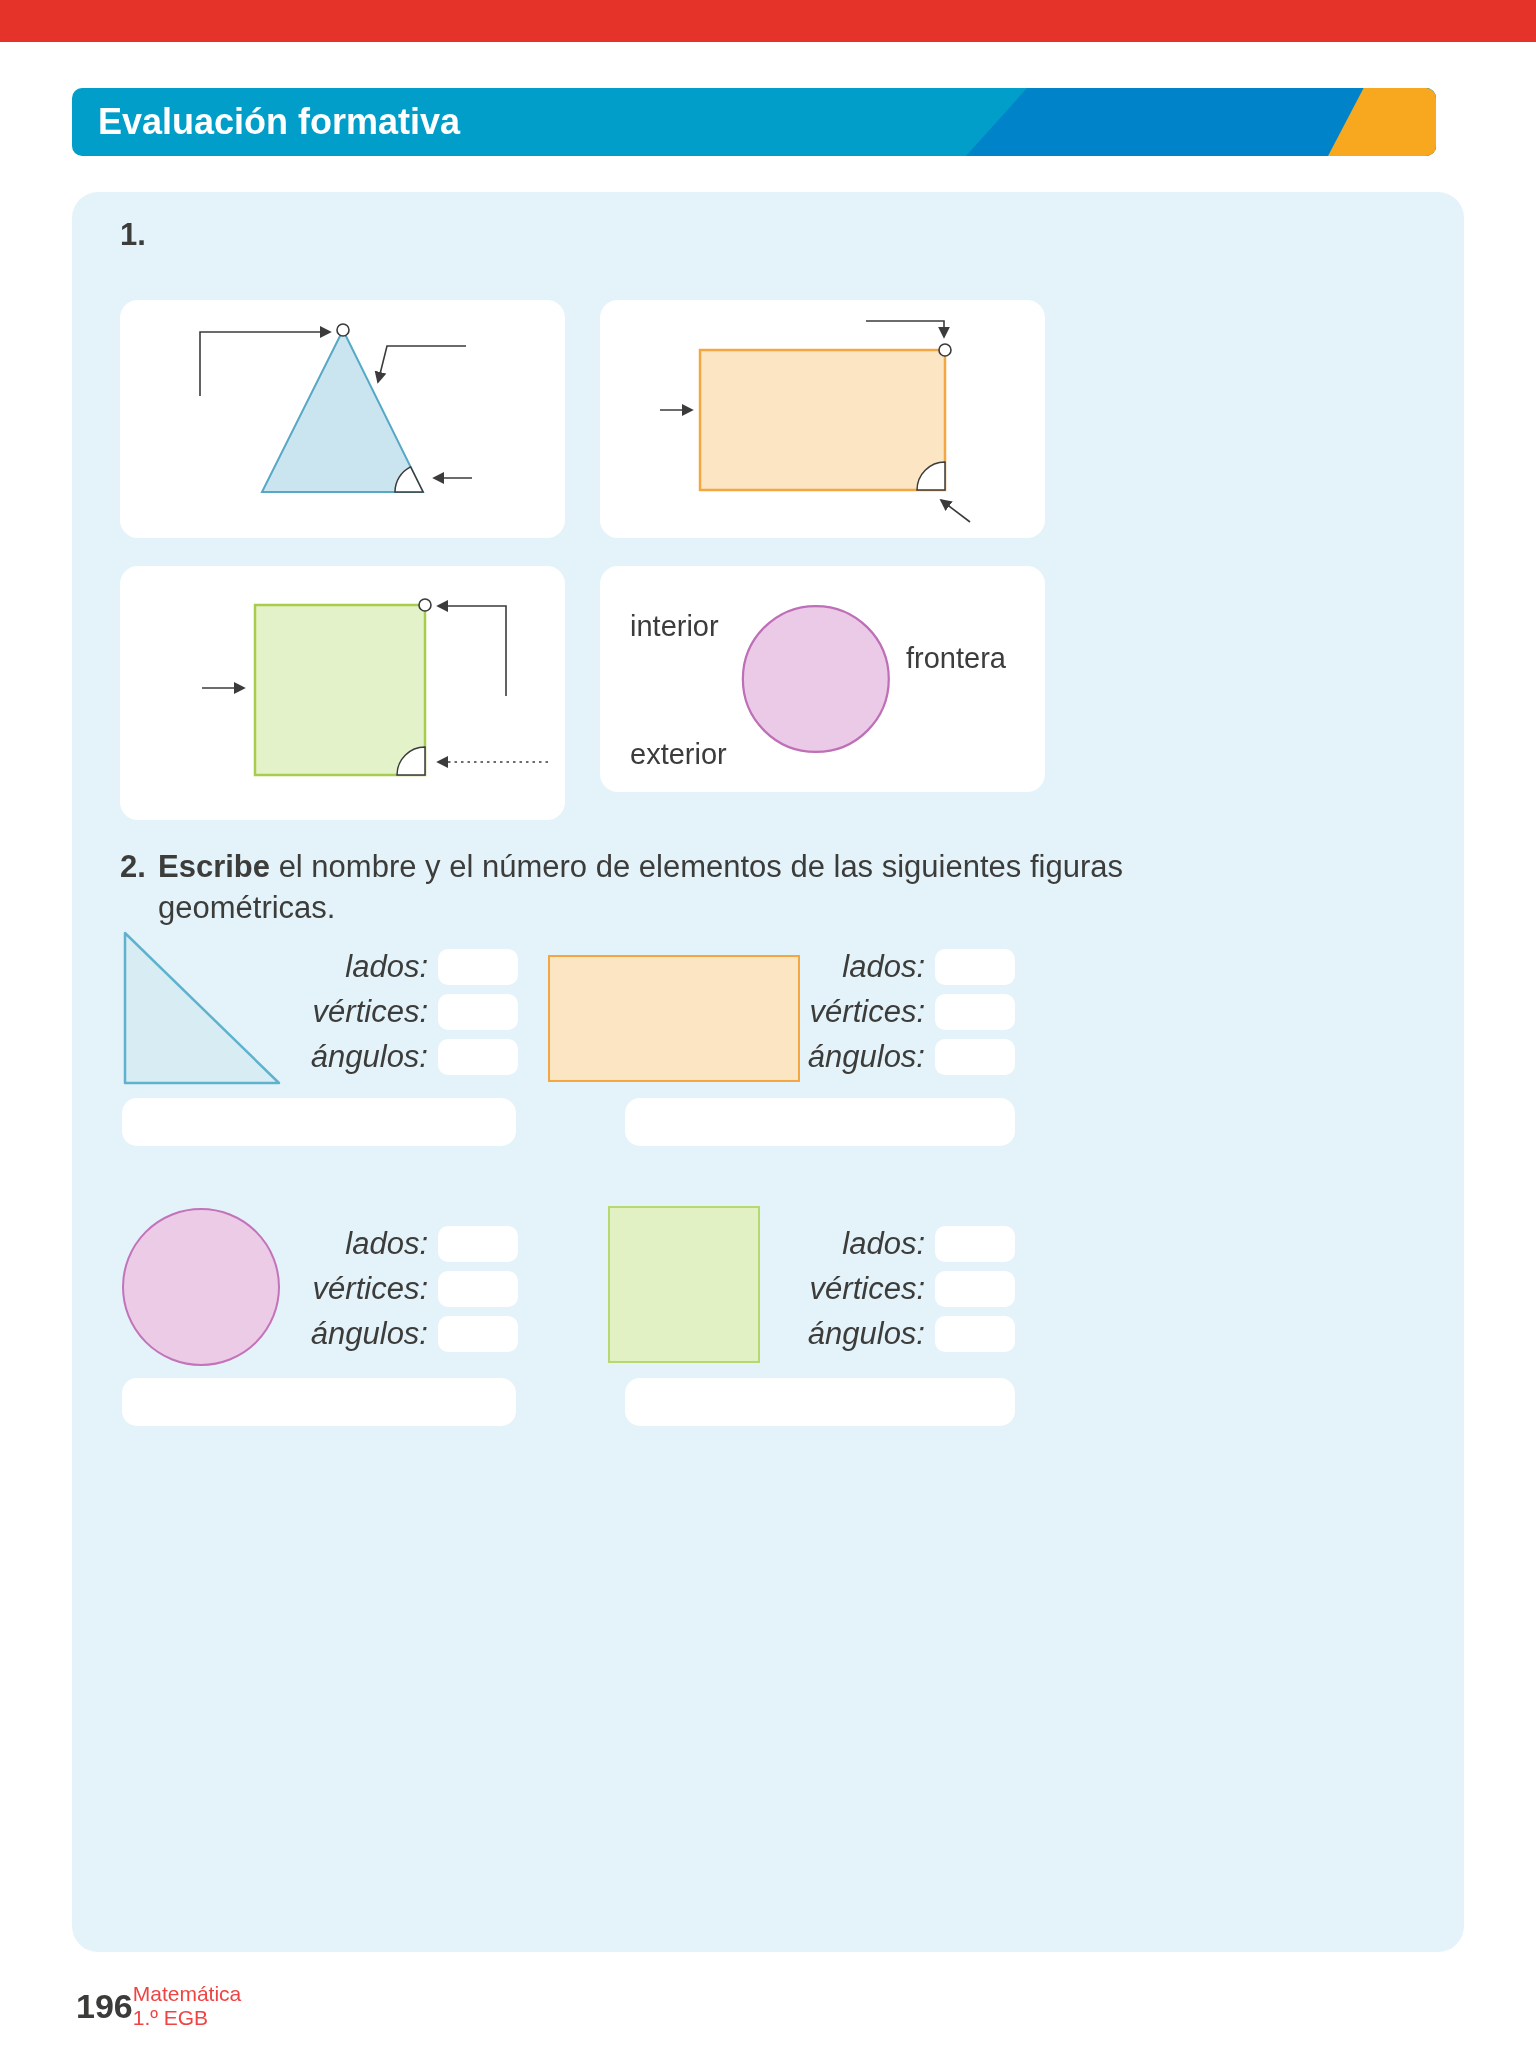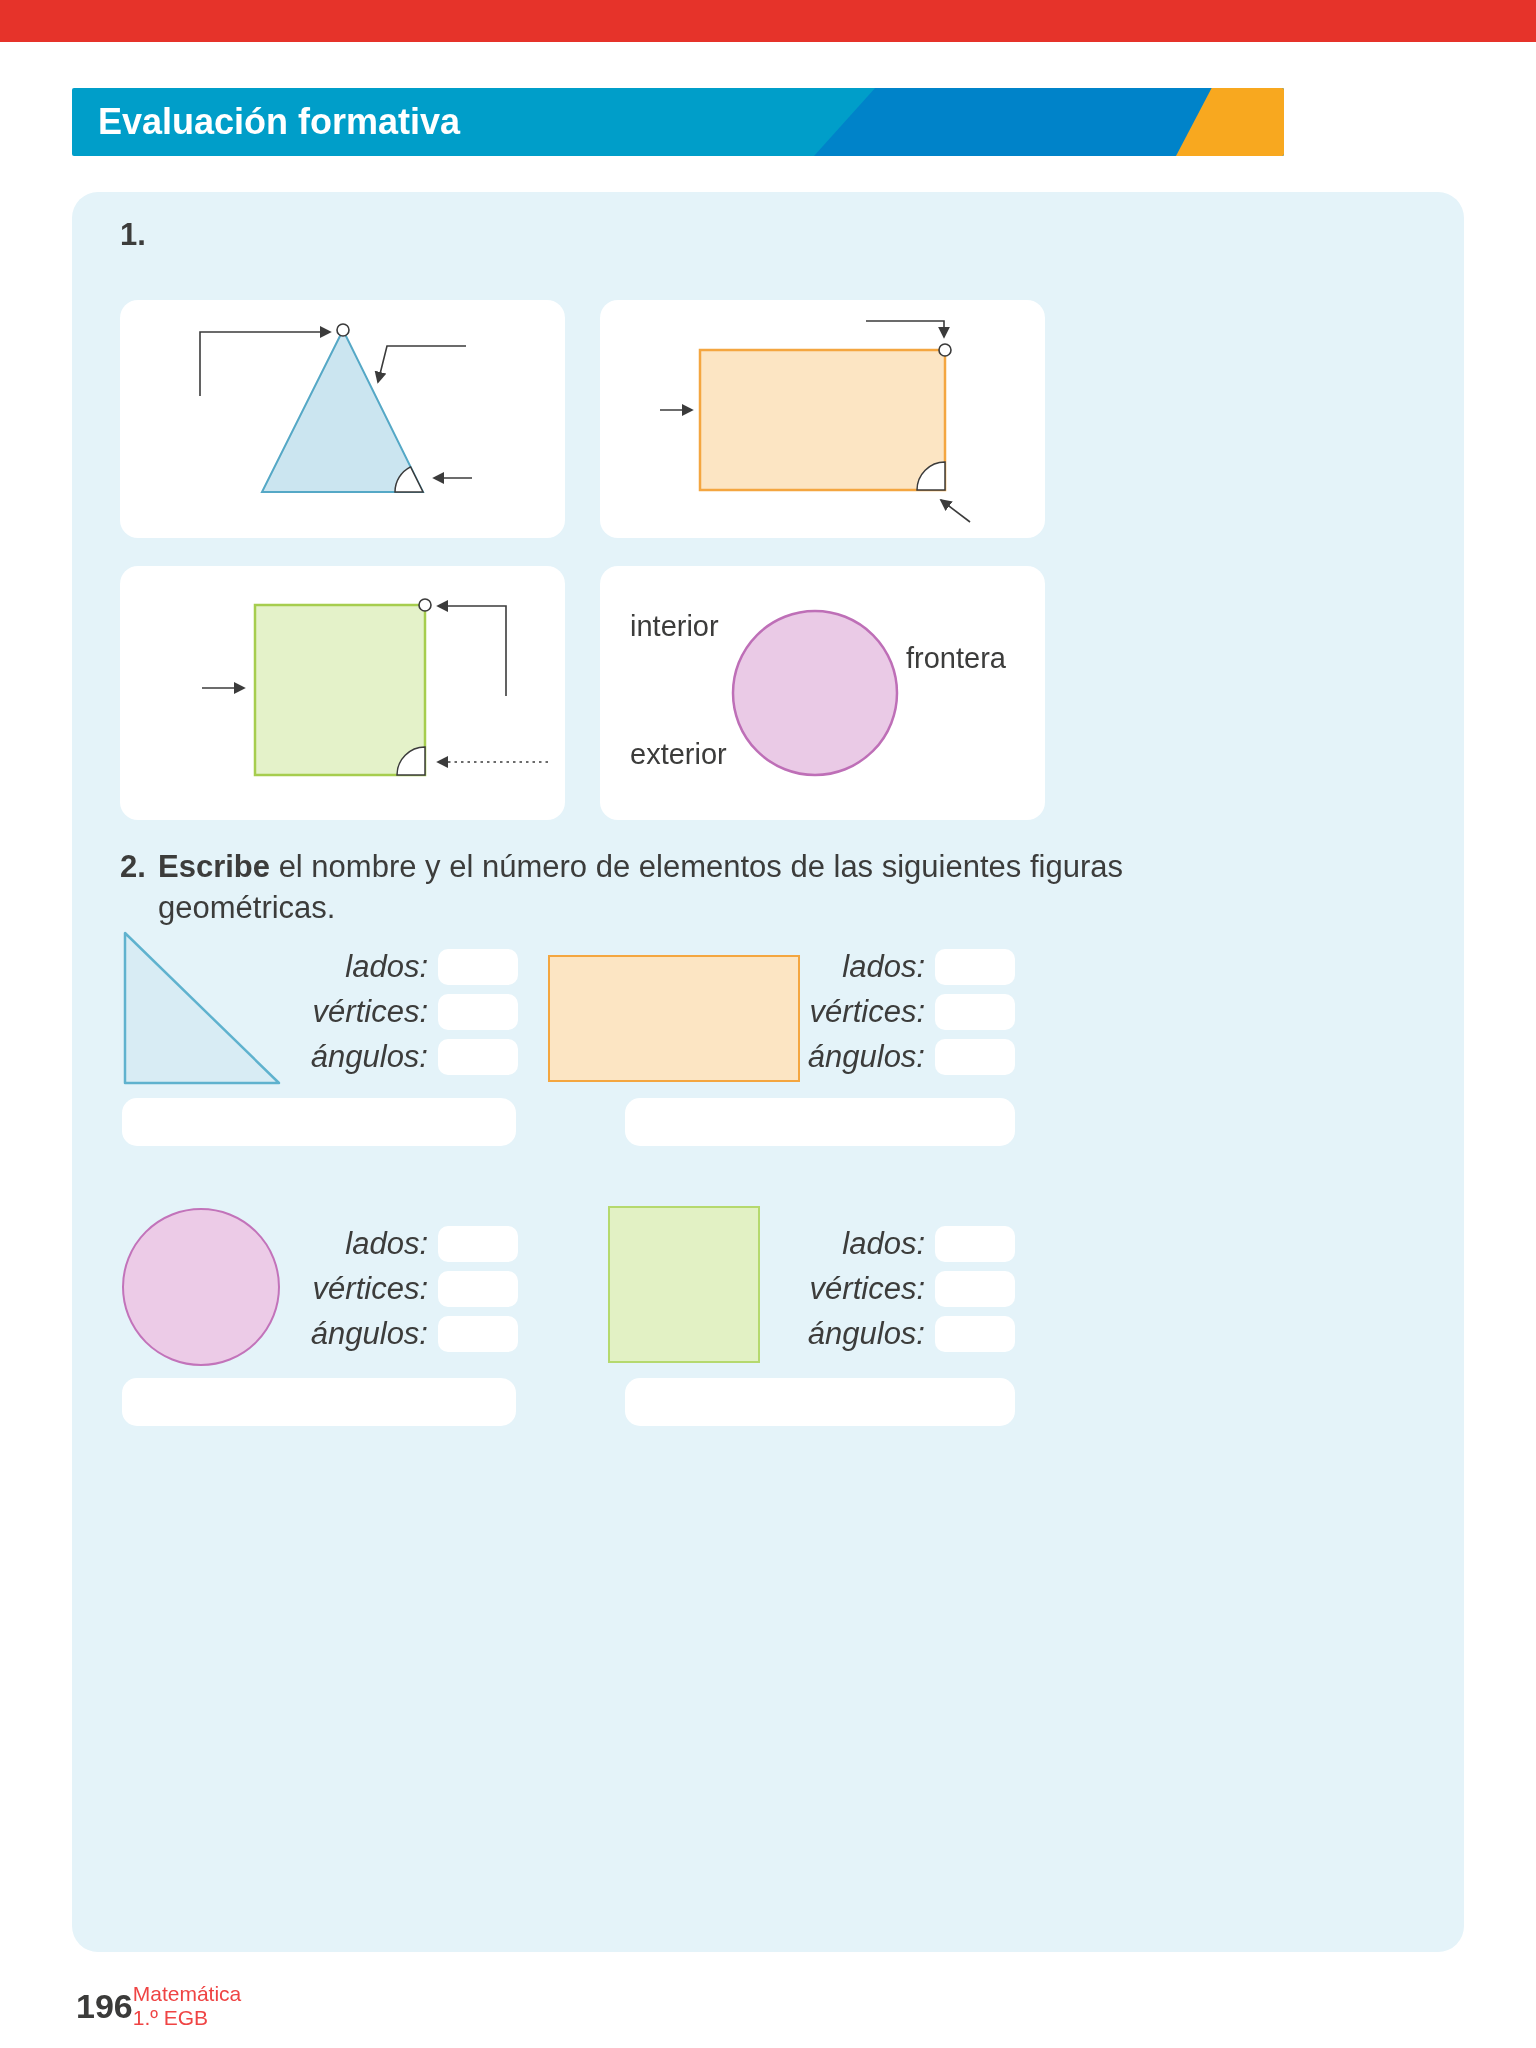--- a/index.html
+++ b/index.html
@@ -1,21 +1,21 @@
 <!DOCTYPE html>
 <html><head>
 <meta charset="utf-8">
 <style>
   * { box-sizing: border-box; margin: 0; padding: 0; }
   body { background: #ffffff; font-family: "Liberation Sans", sans-serif; }
   .page { position: relative; width: 1536px; height: 2048px; background: #ffffff; color: #3C3C3B; overflow: hidden; }
 
   .top-strip { position: absolute; left: 0; top: 0; width: 1536px; height: 42px; background: #E6332A; }
 
-  .header { position: absolute; left: 72px; top: 88px; width: 1212px; height: 68px; background: #009EC9; border-radius: 2px; overflow: hidden; }
+  .header { position: absolute; left: 72px; top: 88px; width: 1364px; height: 68px; background: #009EC9; border-radius: 10px; overflow: hidden; }
   .header-title { position: absolute; left: 26px; top: 50%; transform: translateY(-50%); font-size: 36px; font-weight: bold; color: #ffffff; }
   .badge-blue { position: absolute; right: 0; top: 0; width: 470px; height: 100%; background: #0083C9; clip-path: polygon(13% 0, 100% 0, 100% 100%, 0 100%); }
   .badge-orange { position: absolute; right: 0; top: 0; width: 108px; height: 100%; background: #F8A81F; clip-path: polygon(33% 0, 100% 0, 100% 100%, 0 100%); }
   .badge-text { position: absolute; right: 95px; top: 7px; width: 320px; text-align: center; color: #ffffff; }
   .badge-line1 { font-size: 27px; font-weight: bold; line-height: 29px; }
   .badge-line2 { font-size: 21px; font-weight: bold; line-height: 25px; }
 
   .panel { position: absolute; left: 72px; top: 192px; width: 1392px; height: 1760px; background: #E4F3F9; border-radius: 26px; }
 
   .q-heading { position: absolute; display: flex; font-size: 31px; line-height: 41px; color: #3C3C3B; }
@@ -102,21 +102,21 @@
       </defs>
       <rect x="135" y="39" width="170" height="170" fill="#E4F2C9" stroke="#A6CD4E" stroke-width="2.5"></rect>
       <path d="M 305 209 L 277 209 A 28 28 0 0 1 305 181 Z" fill="#ffffff" stroke="#3b3b3b" stroke-width="1.5"></path>
       <path d="M 386 130 L 386 40 L 318 40" fill="none" stroke="#3b3b3b" stroke-width="1.6" marker-end="url(#m3)"></path>
       <circle cx="305" cy="39" r="6" fill="#ffffff" stroke="#3b3b3b" stroke-width="1.6"></circle>
       <path d="M 82 122 L 124 122" fill="none" stroke="#3b3b3b" stroke-width="1.6" marker-end="url(#m3)"></path>
       <path d="M 428 196 L 318 196" fill="none" stroke="#3b3b3b" stroke-width="1.6" stroke-dasharray="2.5 4" marker-end="url(#m3)"></path>
     </svg>
   </div>
 
-  <div class="card" style="left:600px; top:566px; width:445px; height:254px;text-align:center;">
+  <div class="card" style="left:600px; top:566px; width:445px; height:226px;text-align:center;">
     <svg viewBox="0 0 445 254">
       <circle cx="215" cy="127" r="82" fill="#EACAE6" stroke="#BE6FB7" stroke-width="2.5"></circle>
     </svg>
     <span class="region-label" style="left:30px; top:44px;">interior</span>
     <span class="region-label" style="left:306px; top:76px;">frontera</span>
     <span class="region-label" style="left:30px; top:172px;">exterior</span>
   </div>
 
   <div class="q-heading" style="left:120px; top:846px; width:1060px;">
     <span class="q-num">2.</span>

